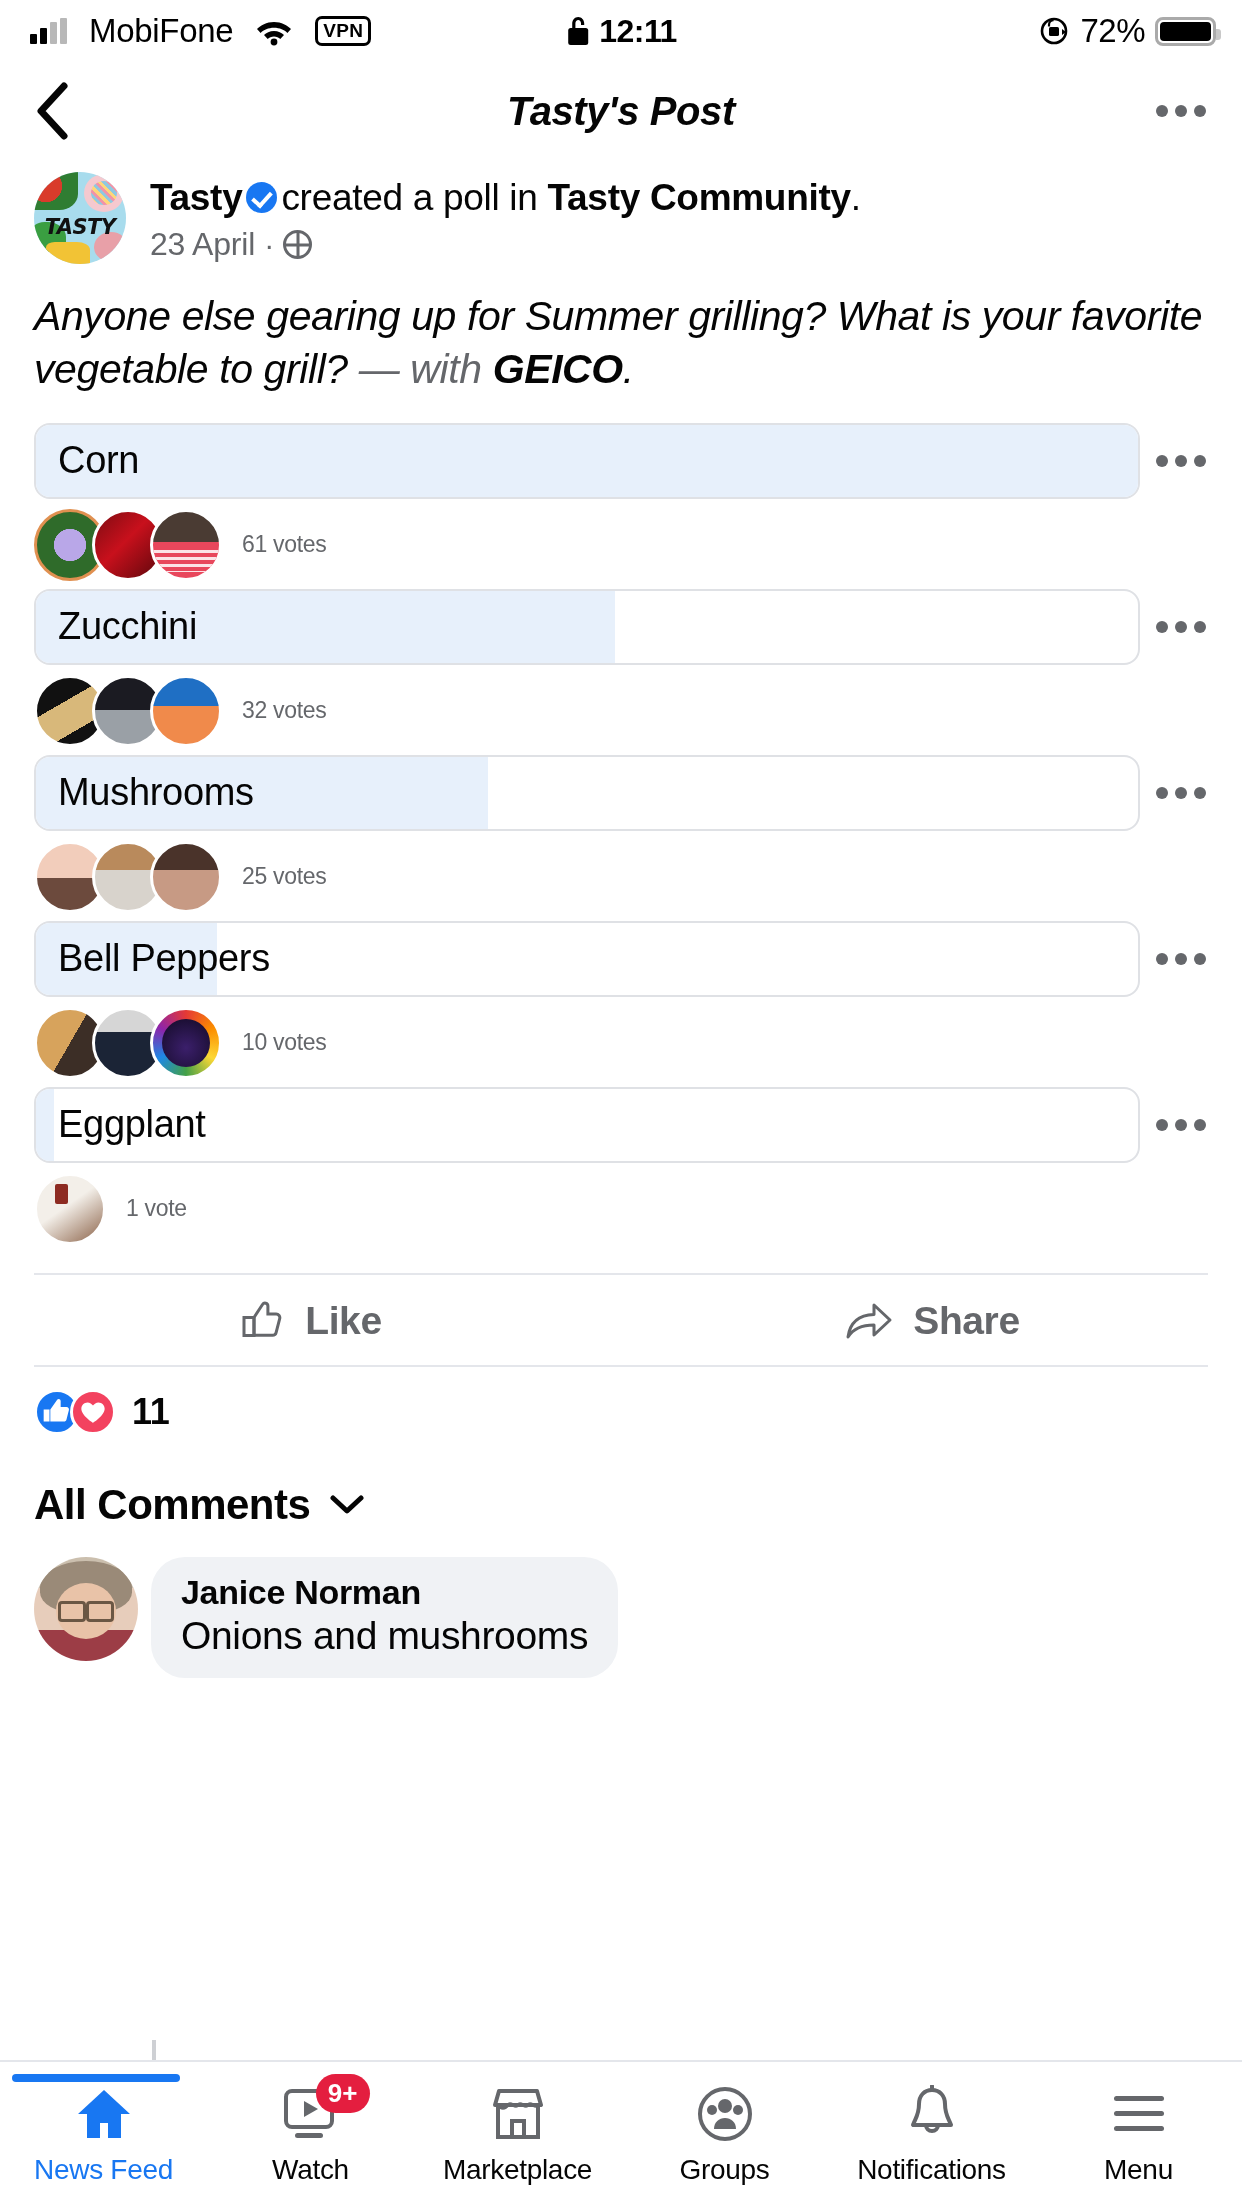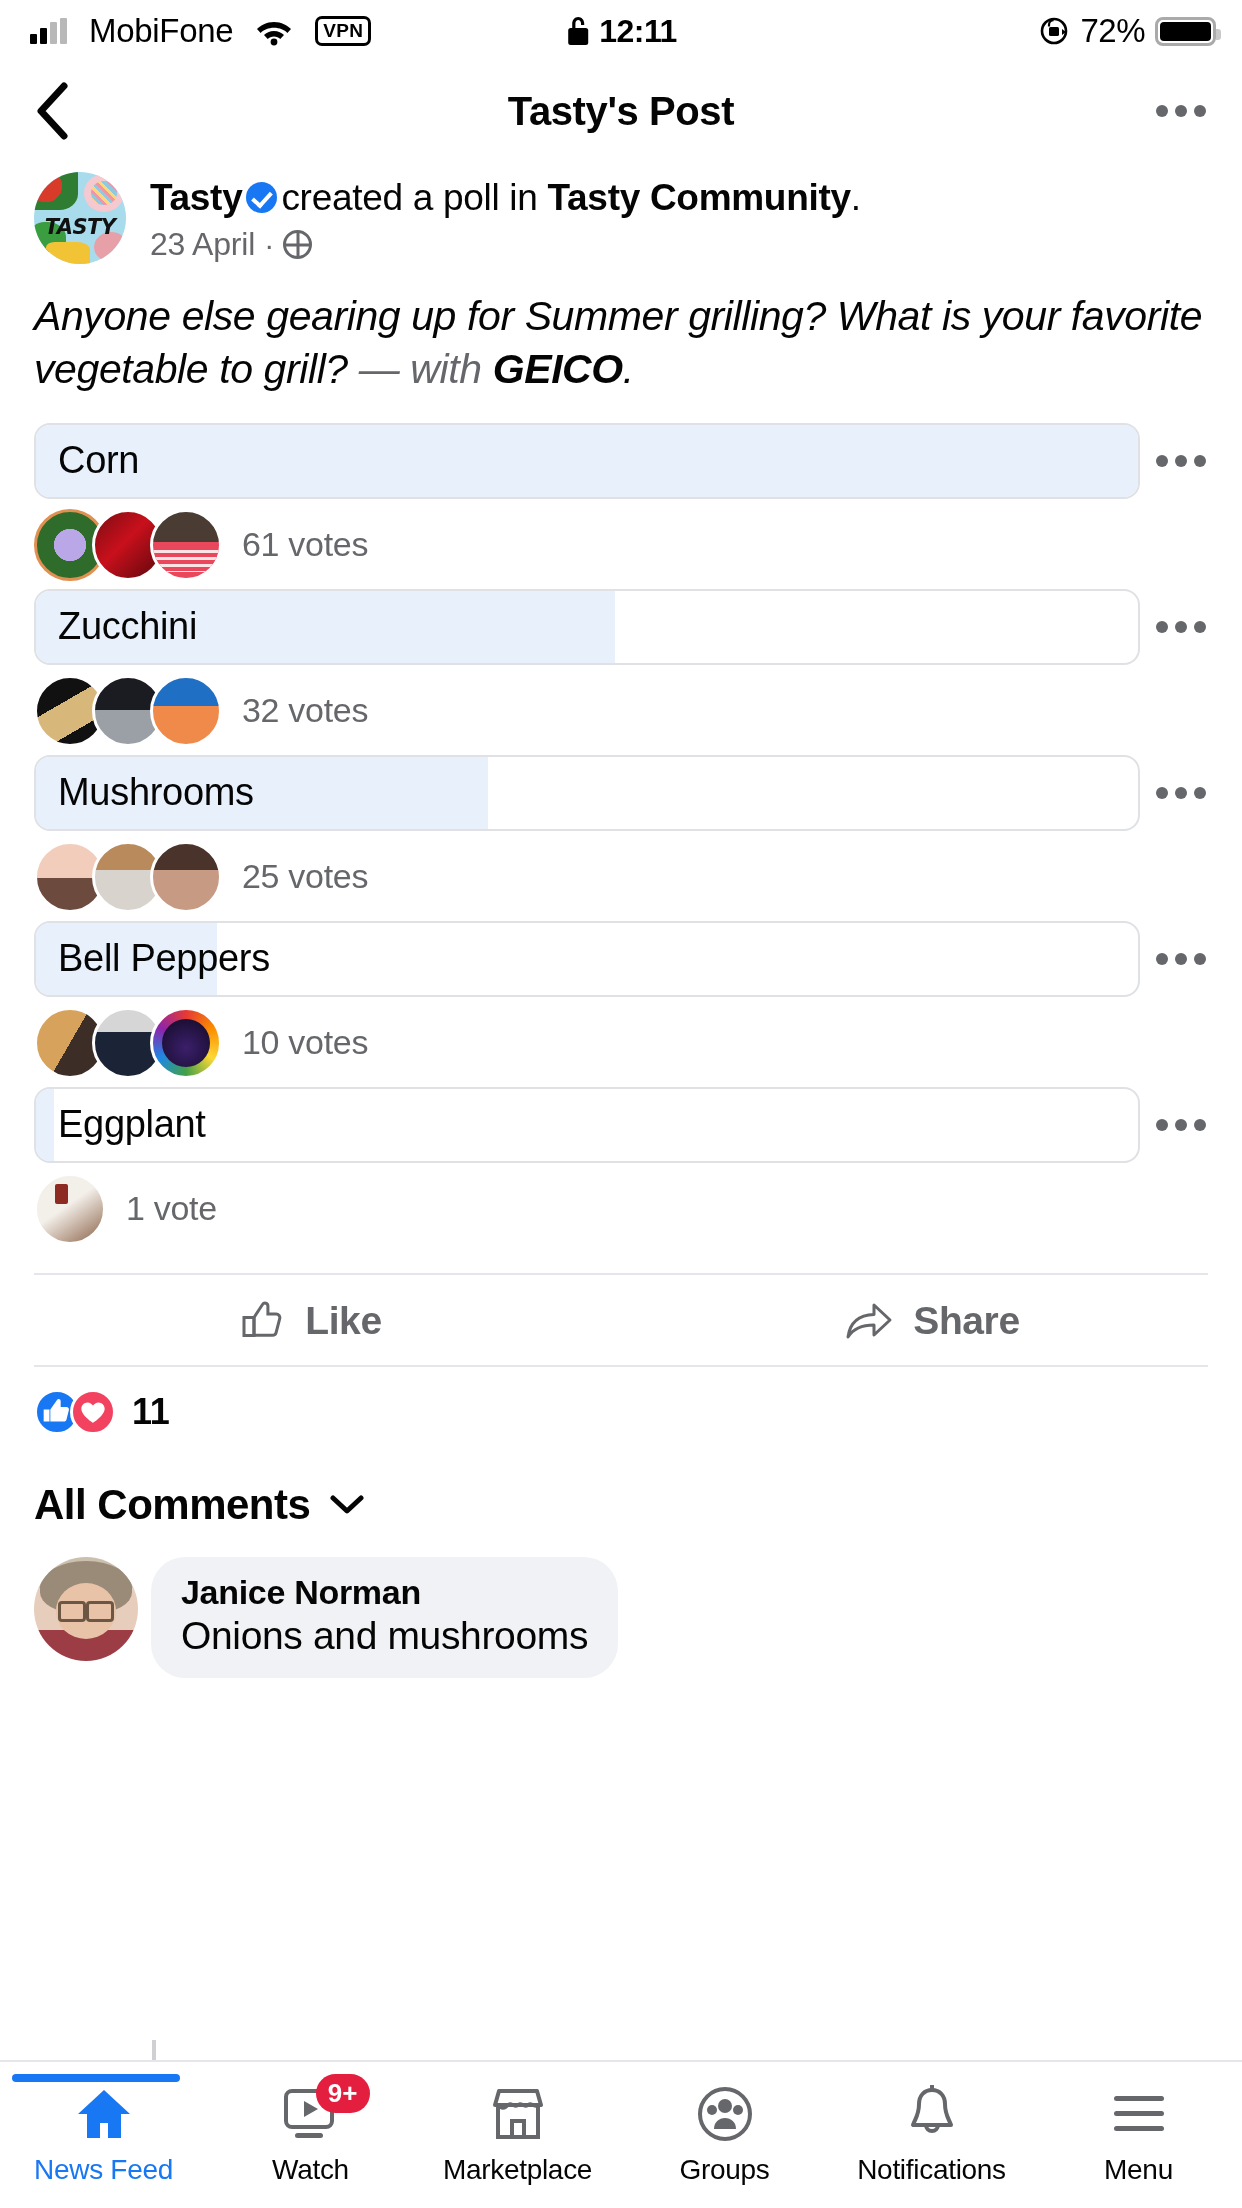--- a/index.html
+++ b/index.html
@@ -43,21 +43,21 @@
     padding:2px; position:relative;
   }
   .battery::after{
     content:""; position:absolute; right:-8px; top:9px; width:5px; height:11px;
     background:#c8c8c8; border-radius:0 3px 3px 0;
   }
   .battery b { display:block; height:100%; background:#000; border-radius:4px; }
 
   
   .navbar {
-    height:98px; display:flex; align-items:center; position:relative; padding:0 34px;
+    height:98px; display:flex; align-items:center; position:relative; padding:0 34px;font-style:italic;
   }
   .back-chev { width:56px; height:56px; display:flex; align-items:center; }
   .nav-title {
     position:absolute; left:0; right:0; text-align:center;
     font-size:40px; font-weight:700; color:#050505; letter-spacing:-0.4px;
   }
   .nav-more { position:absolute; right:36px; display:flex; gap:7px; }
   .nav-more span { width:12px;height:12px;border-radius:50%;background:#65676b; }
 
   
@@ -128,21 +128,21 @@
   }
   .opt-more { display:flex; gap:7px; width:54px; justify-content:center; flex:none; }
   .opt-more span { width:12px;height:12px;border-radius:50%;background:#65676b; }
   .votes-row { display:flex; align-items:center; padding:10px 34px 0 34px; }
   .facepile { display:flex; flex:none; }
   .face {
     width:72px;height:72px;border-radius:50%; margin-left:-14px;
     border:3px solid #fff; overflow:hidden; position:relative; background:#ccc;
   }
   .face:first-child{ margin-left:0; }
-  .votes-count { font-size:34px; color:#65676b; margin-left:20px; letter-spacing:-0.3px; }
+  .votes-count { font-size:23px; color:#65676b; margin-left:20px; letter-spacing:-0.3px; }
 
   
   .f-flower{background:radial-gradient(circle at 50% 50%,#b9a7e8 0 34%,#2f6b2a 35% 100%);border-color:#e09050;}
   .f-red{background:linear-gradient(135deg,#7d0c12,#c8101c 45%,#5d070c);}
   .f-staying{background:linear-gradient(#4a3b33 0 46%,#e8475c 46% 100%);}
   .f-staying::after{content:"";position:absolute;left:0;right:0;bottom:6px;height:22px;
     background:repeating-linear-gradient(#fff 0 3px,transparent 3px 7px);opacity:.85;}
   .f-hat{background:linear-gradient(150deg,#111 0 38%,#d8b87a 38% 72%,#111 72%);}
   .f-car{background:linear-gradient(#1b1b22 0 48%,#9aa0a6 48% 100%);}
   .f-orange{background:linear-gradient(#1f6fc4 0 42%,#f08a4b 42% 100%);}

